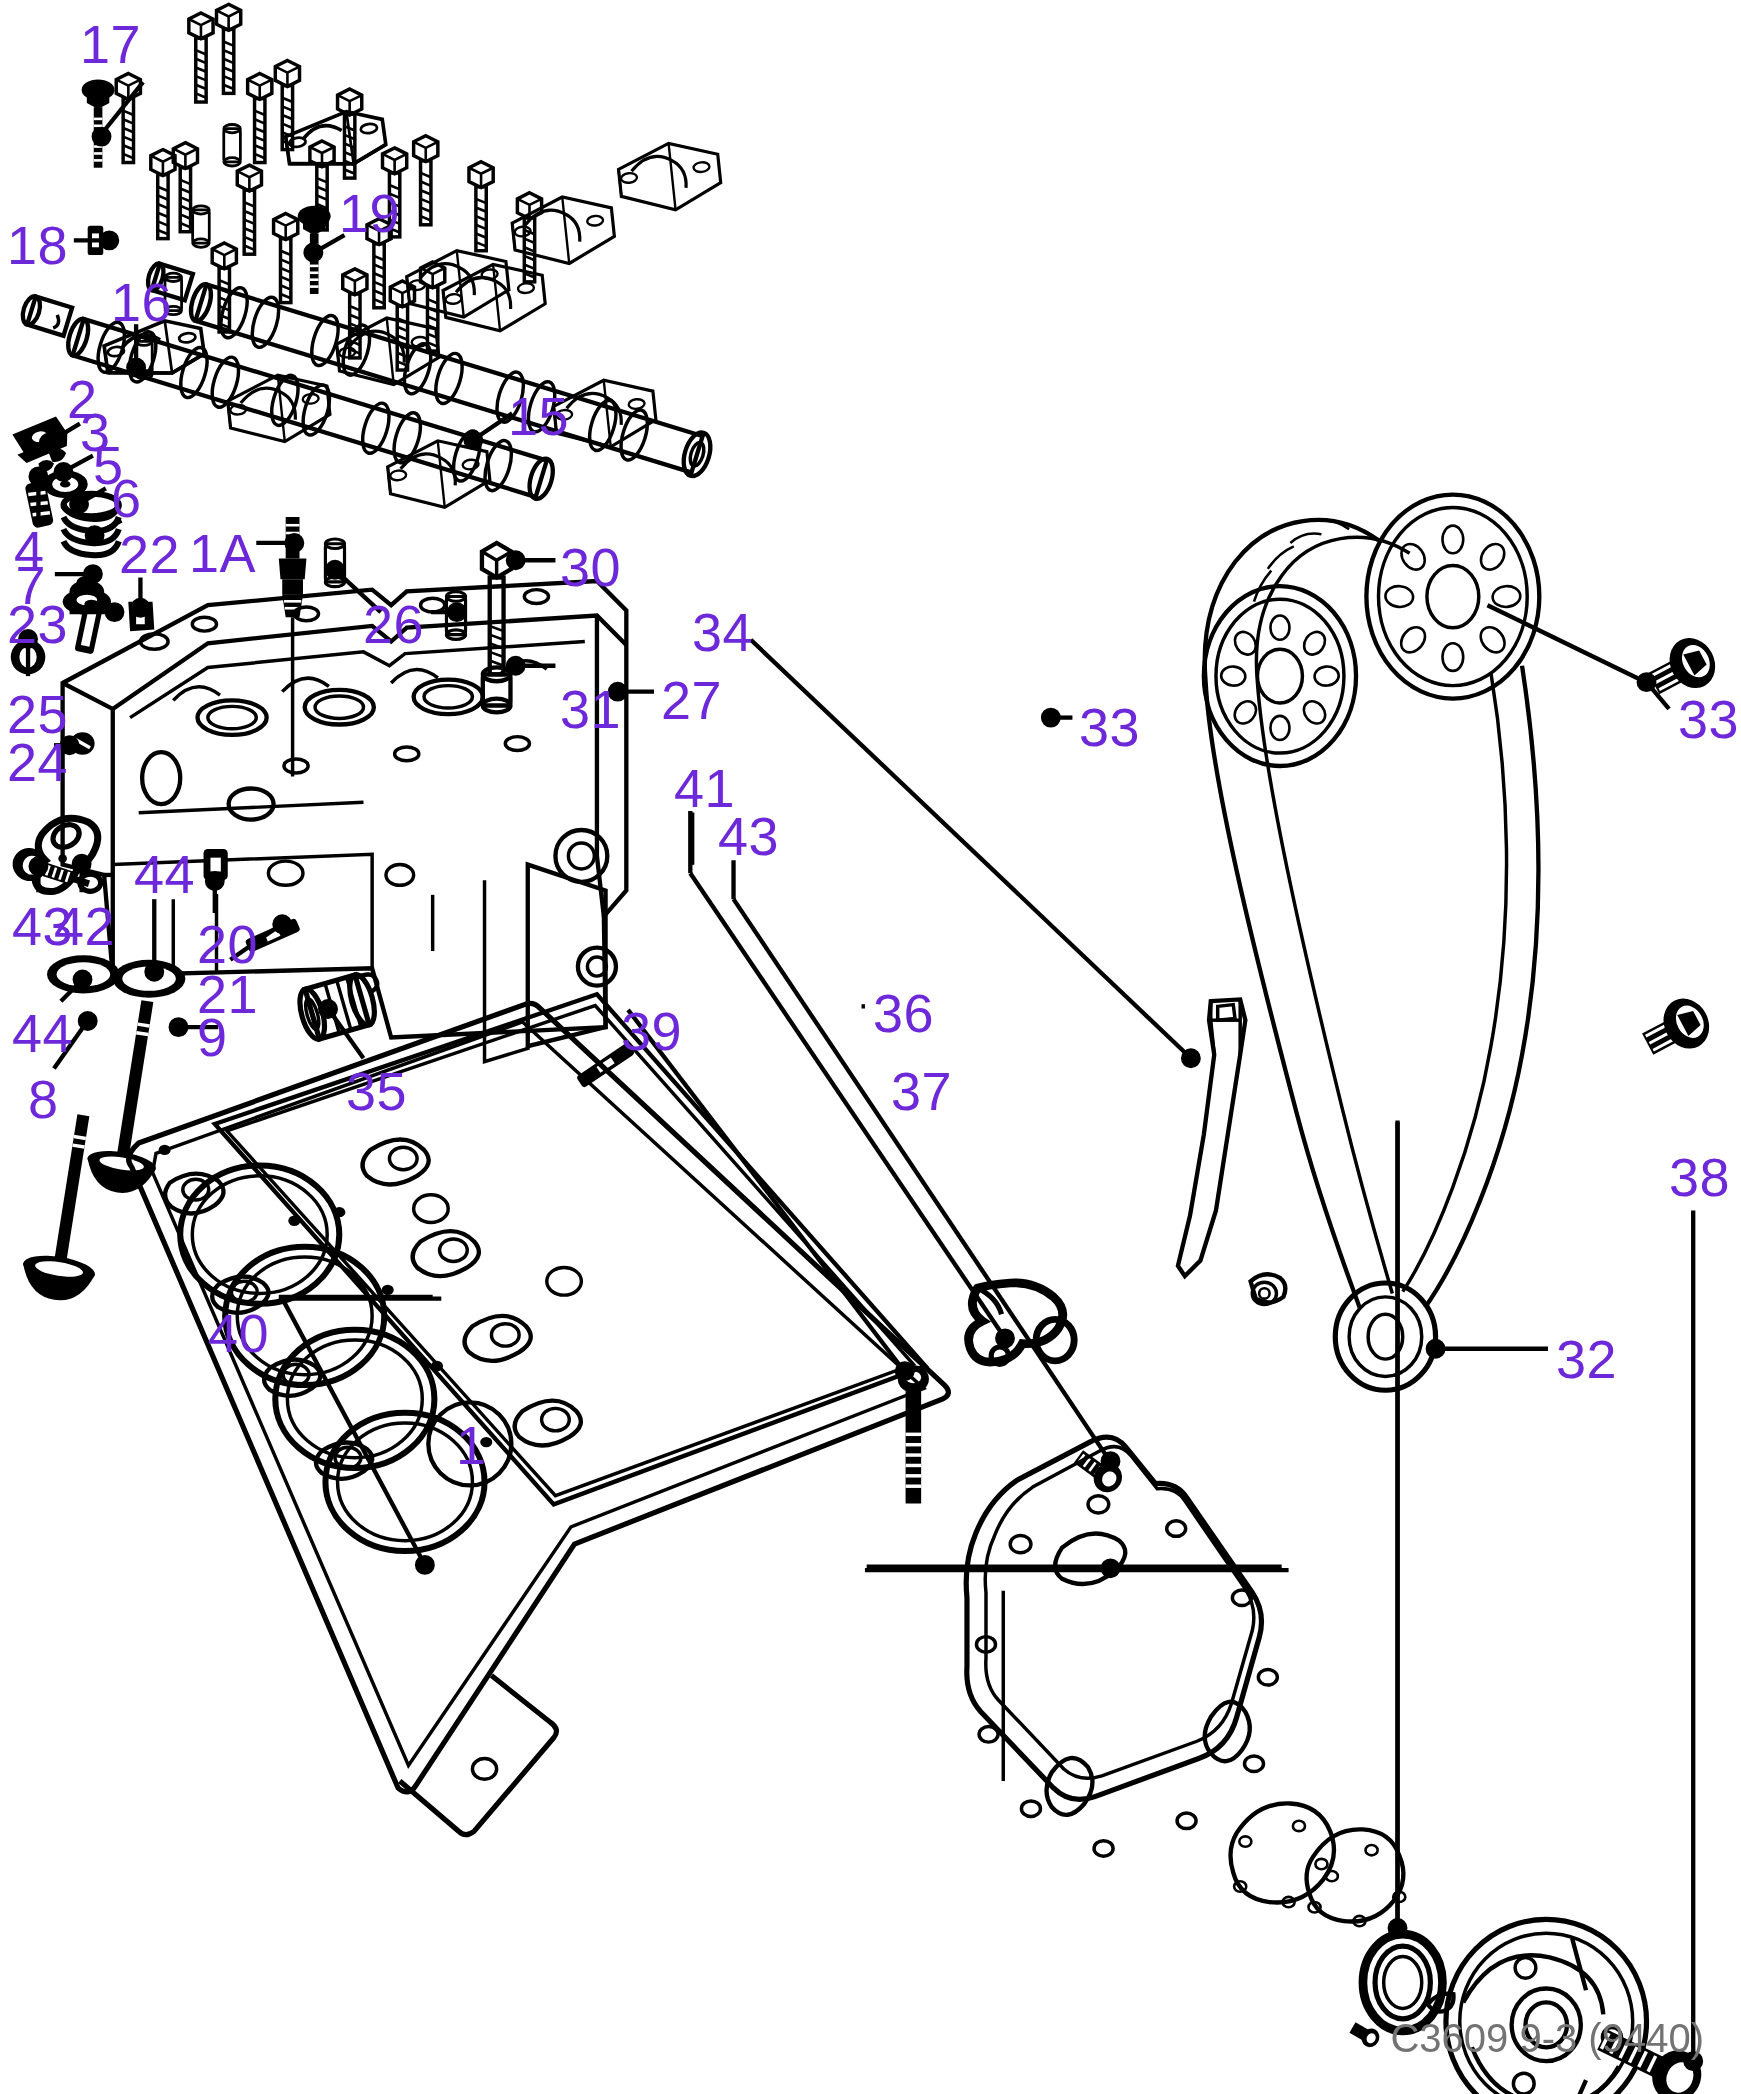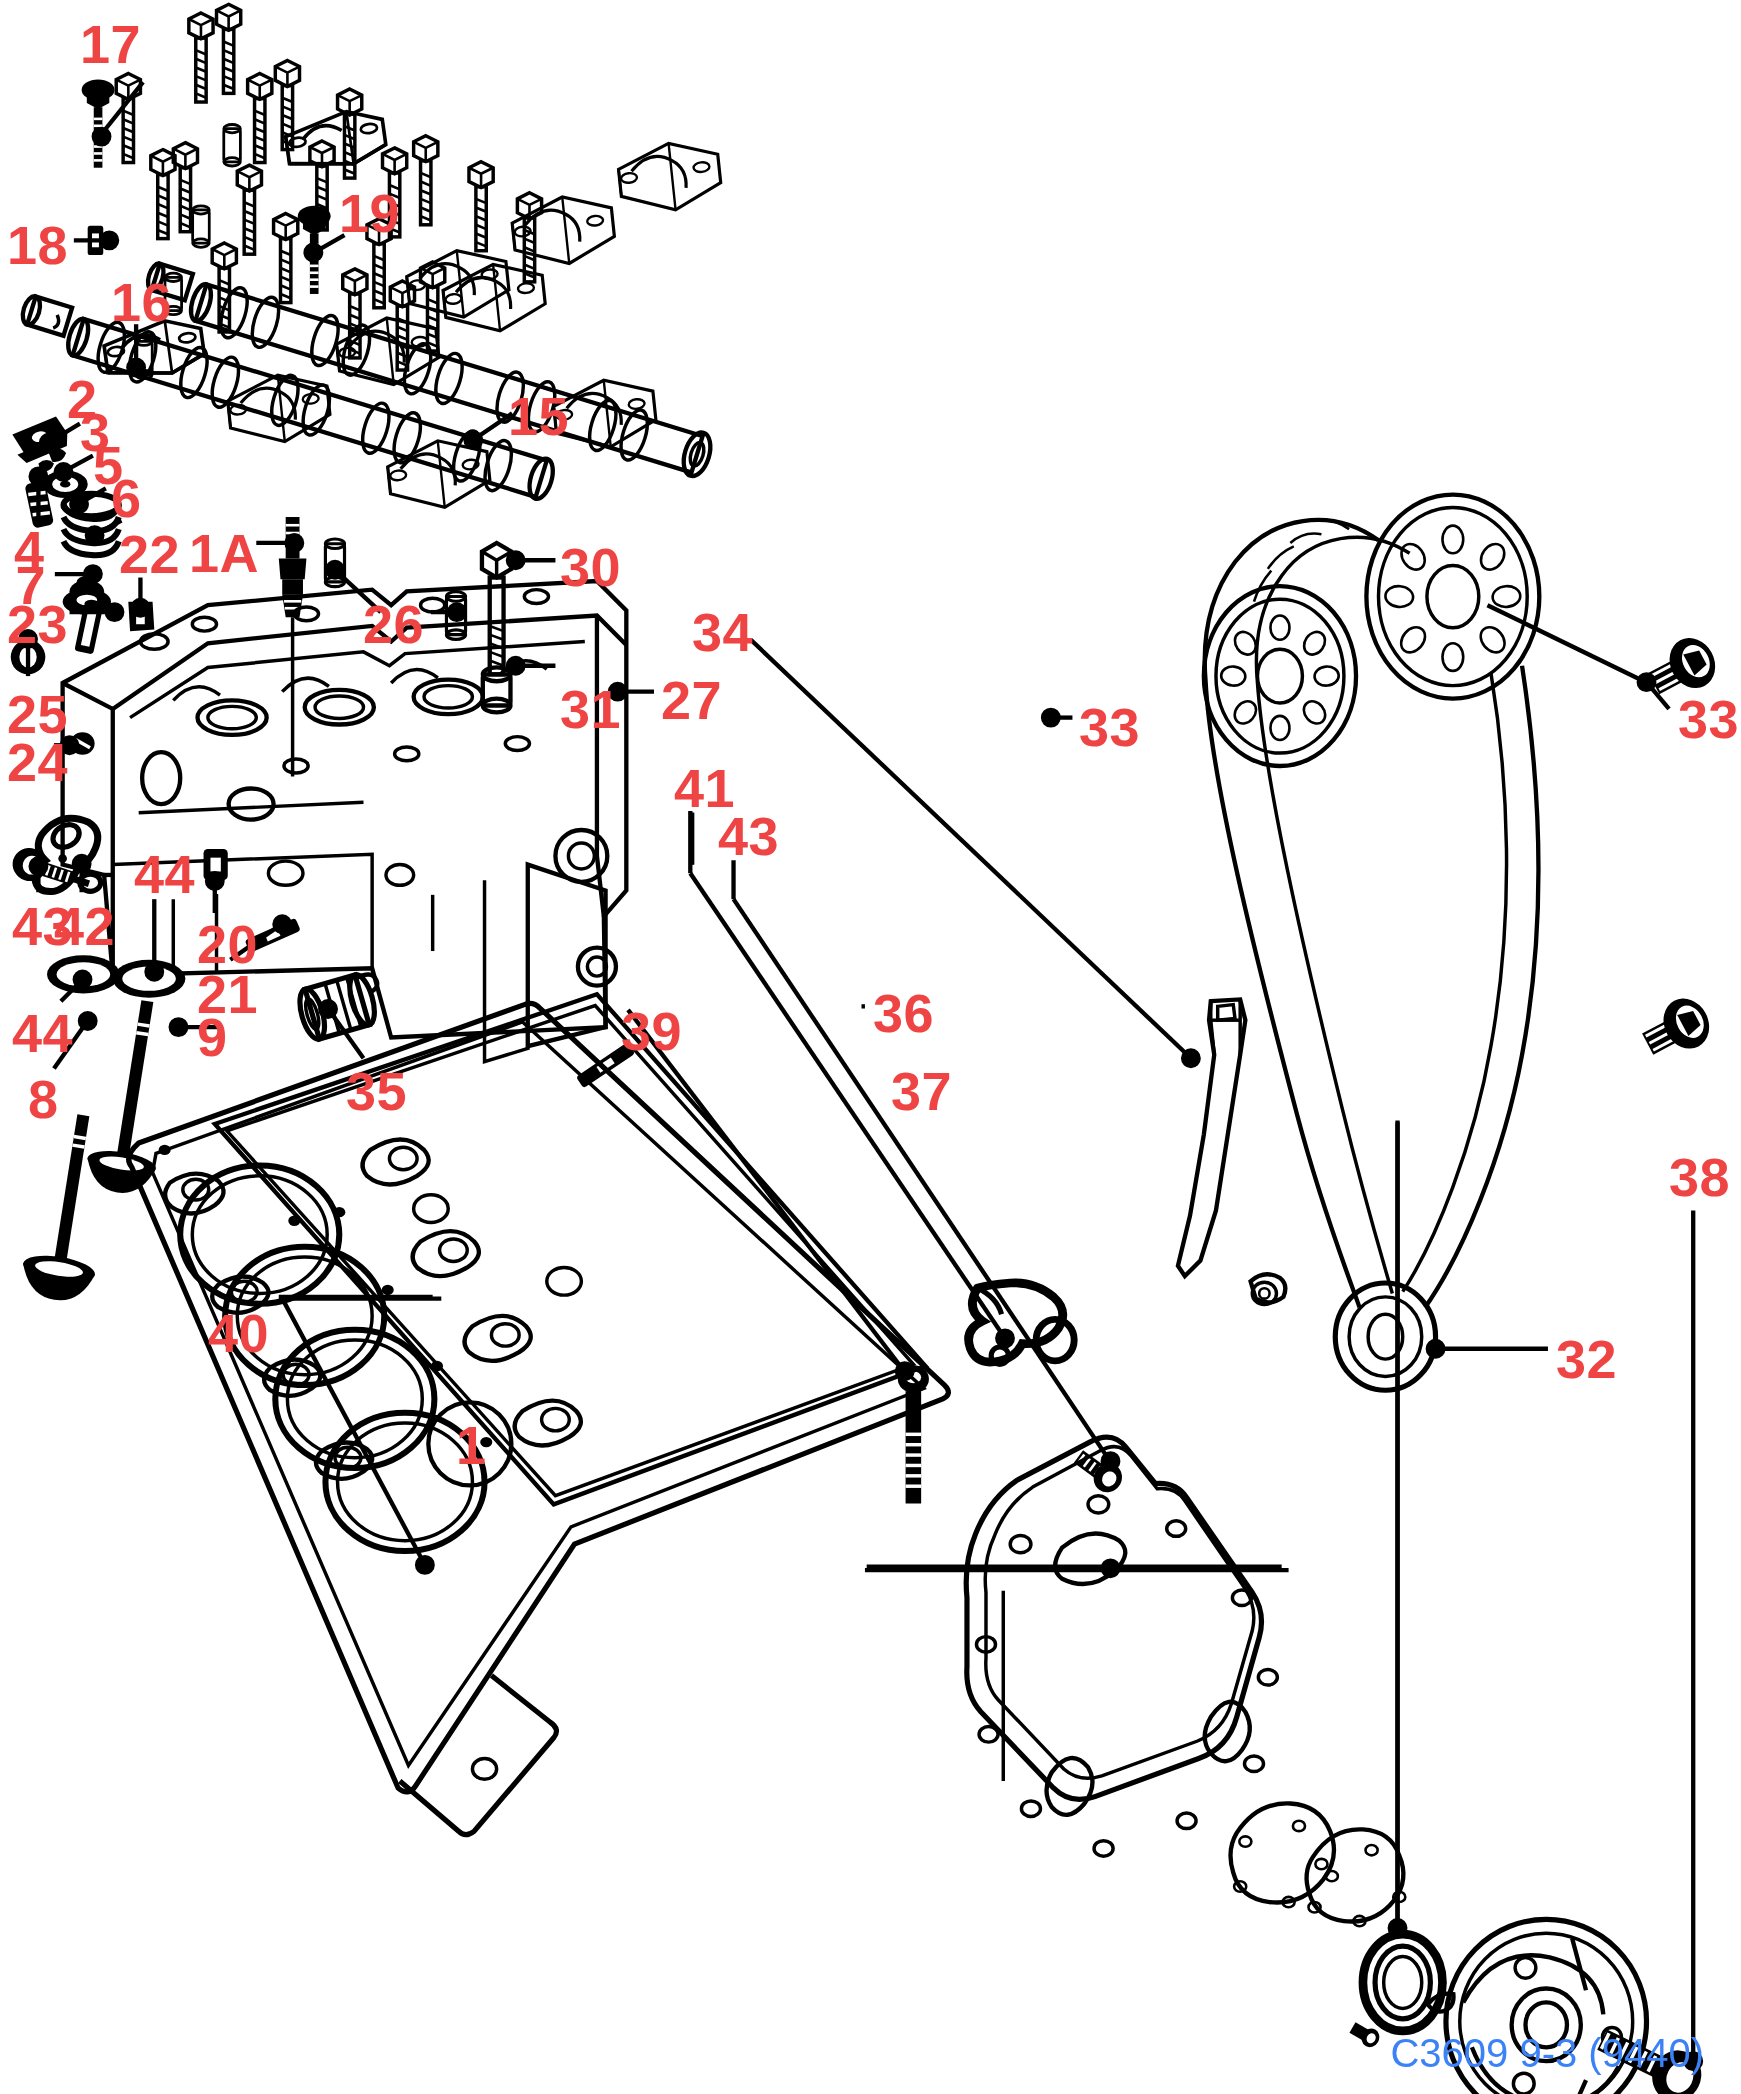--- a/index.html
+++ b/index.html
@@ -9,31 +9,31 @@
     position:relative;
     width:1742px;height:2094px;
     background:#fff;
     overflow:hidden;
   }
   #art{position:absolute;left:0;top:0;width:1742px;height:2094px;}
   .lbl{
     position:absolute;
     font-family:"Liberation Sans", sans-serif;
     font-size:54px;
-    font-weight:700;
-    color:#ef4444;
+    font-weight:400;
+    color:#6d28d9;
     line-height:1;
     white-space:nowrap;
     letter-spacing:0.4px;
   }
   #caption{
     position:absolute;
-    right:38px;bottom:18px;
+    right:38px;bottom:33px;
     font-size:40px;
-    color:#3b82f6;
+    color:#737373;
     font-family:"Liberation Sans", sans-serif;
     white-space:nowrap;
   }
   
 </style>
 </head>
 <body>
 
 <div id="sheet">
 

